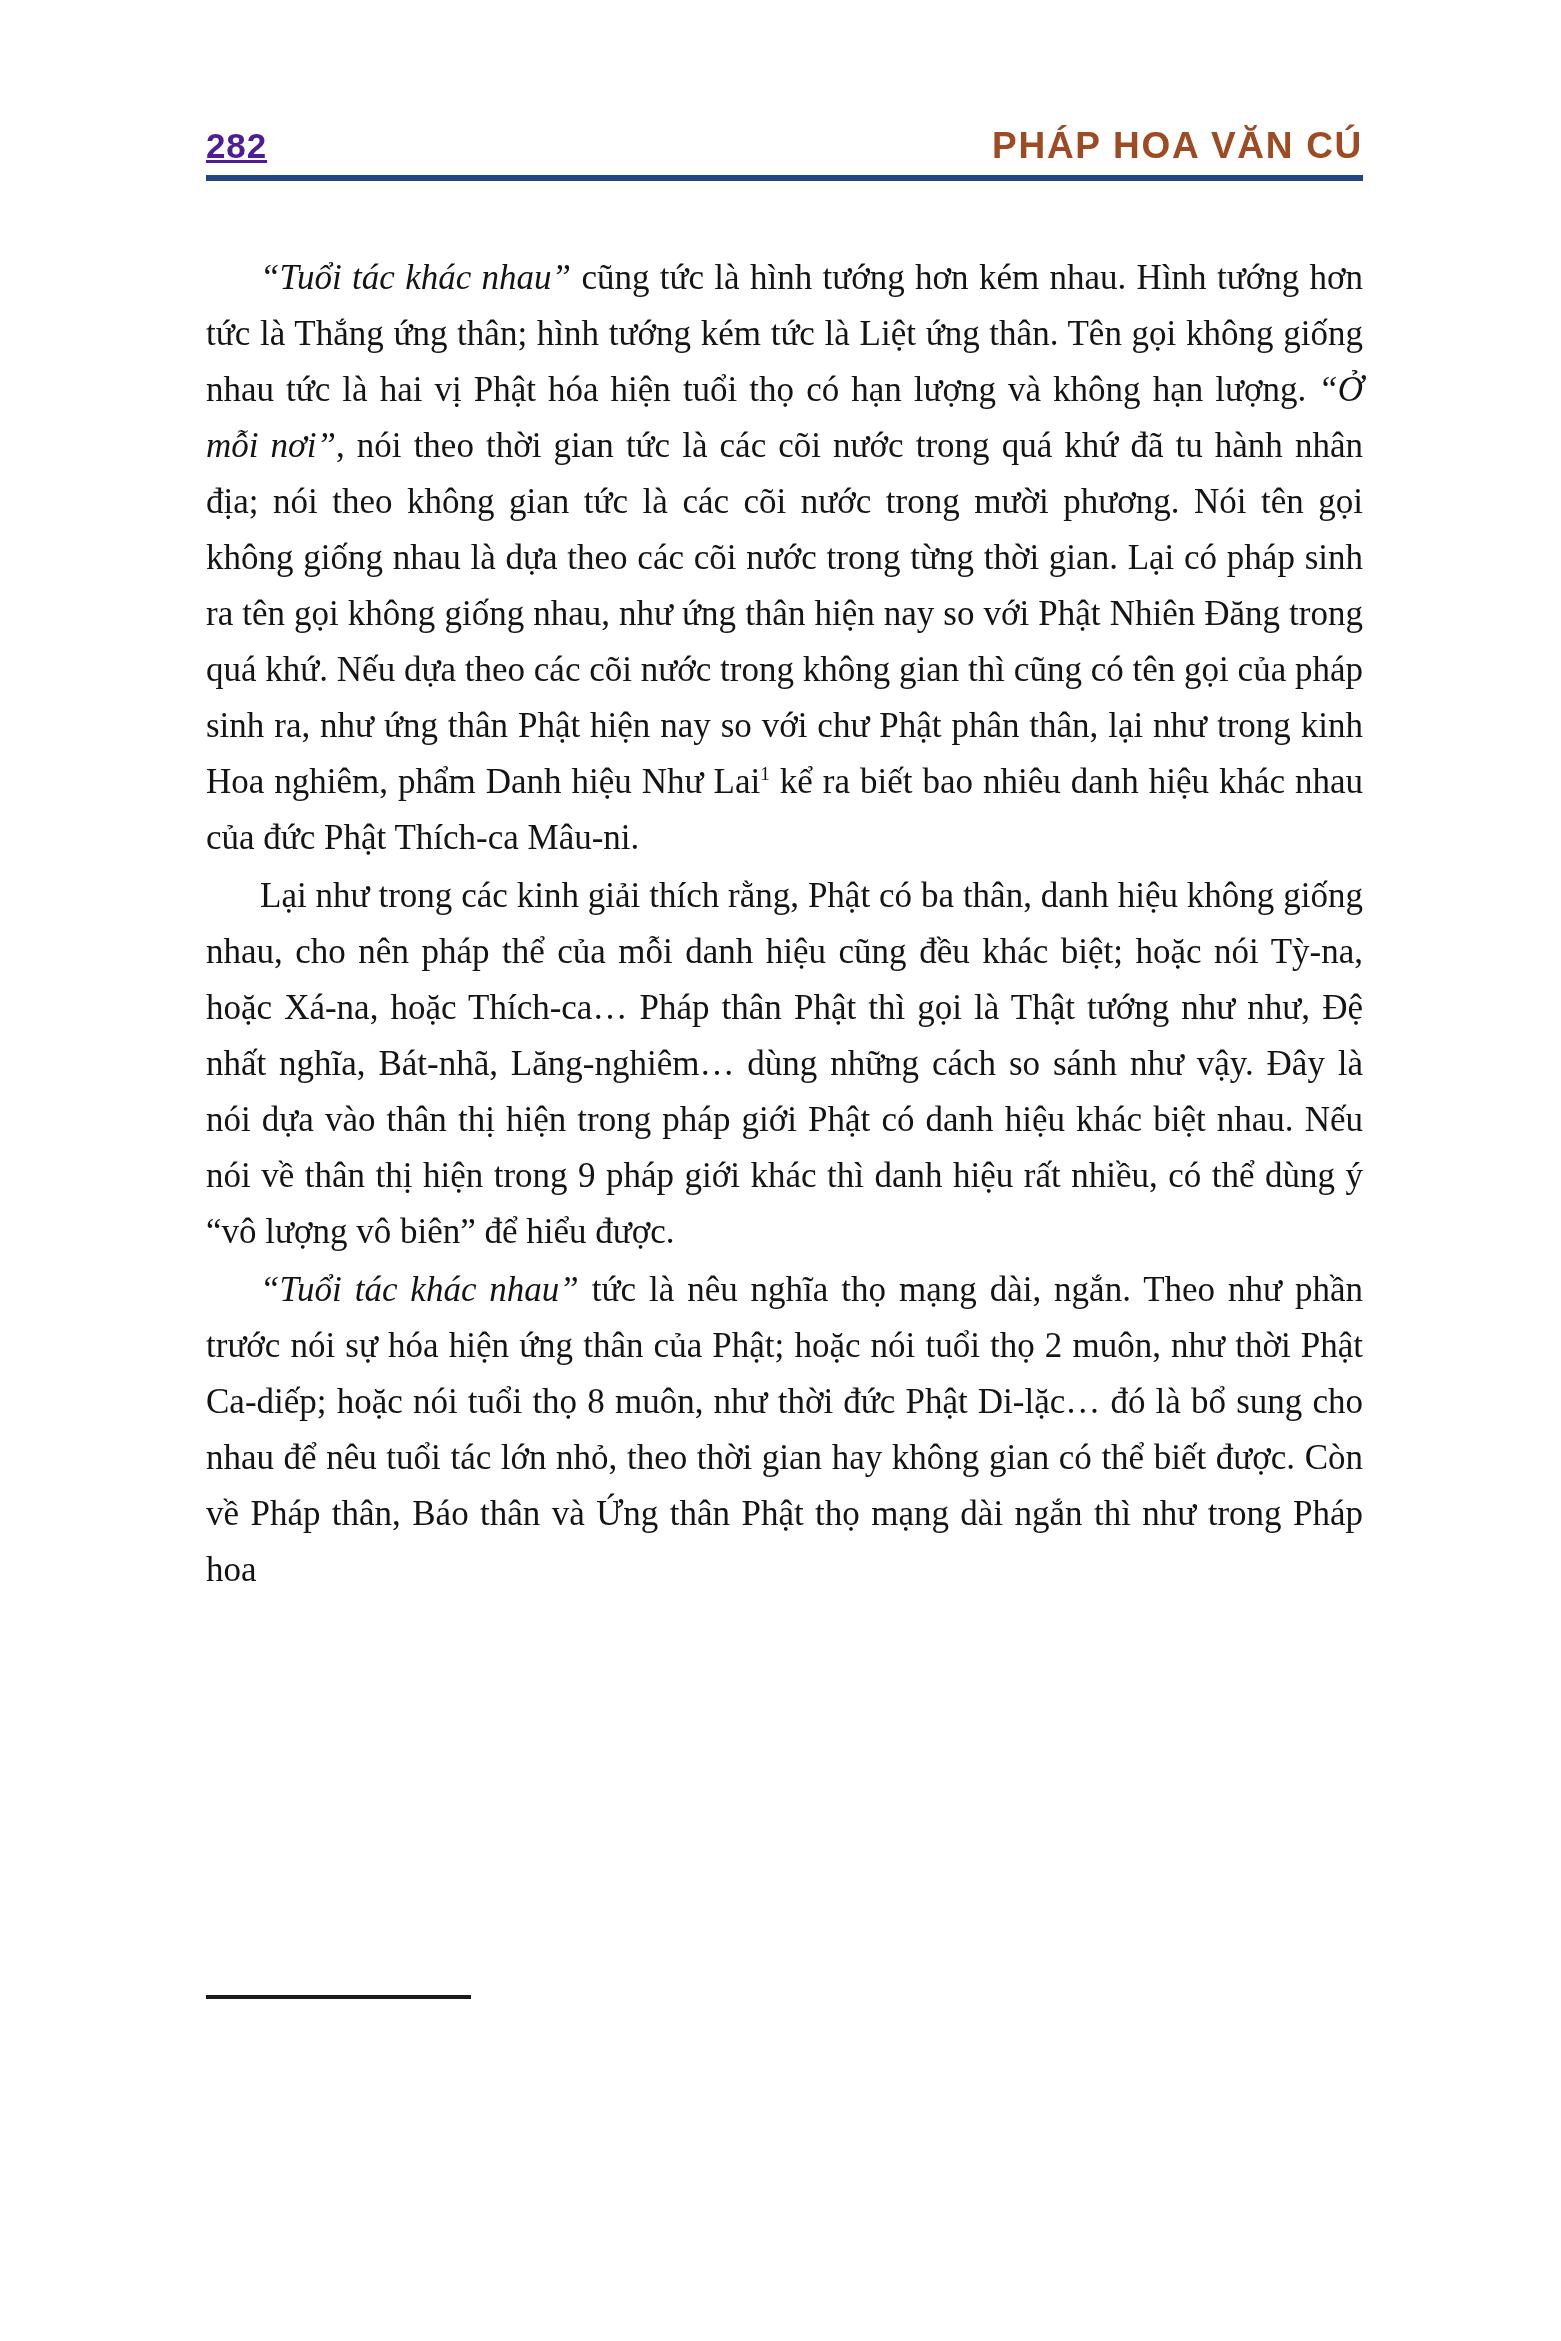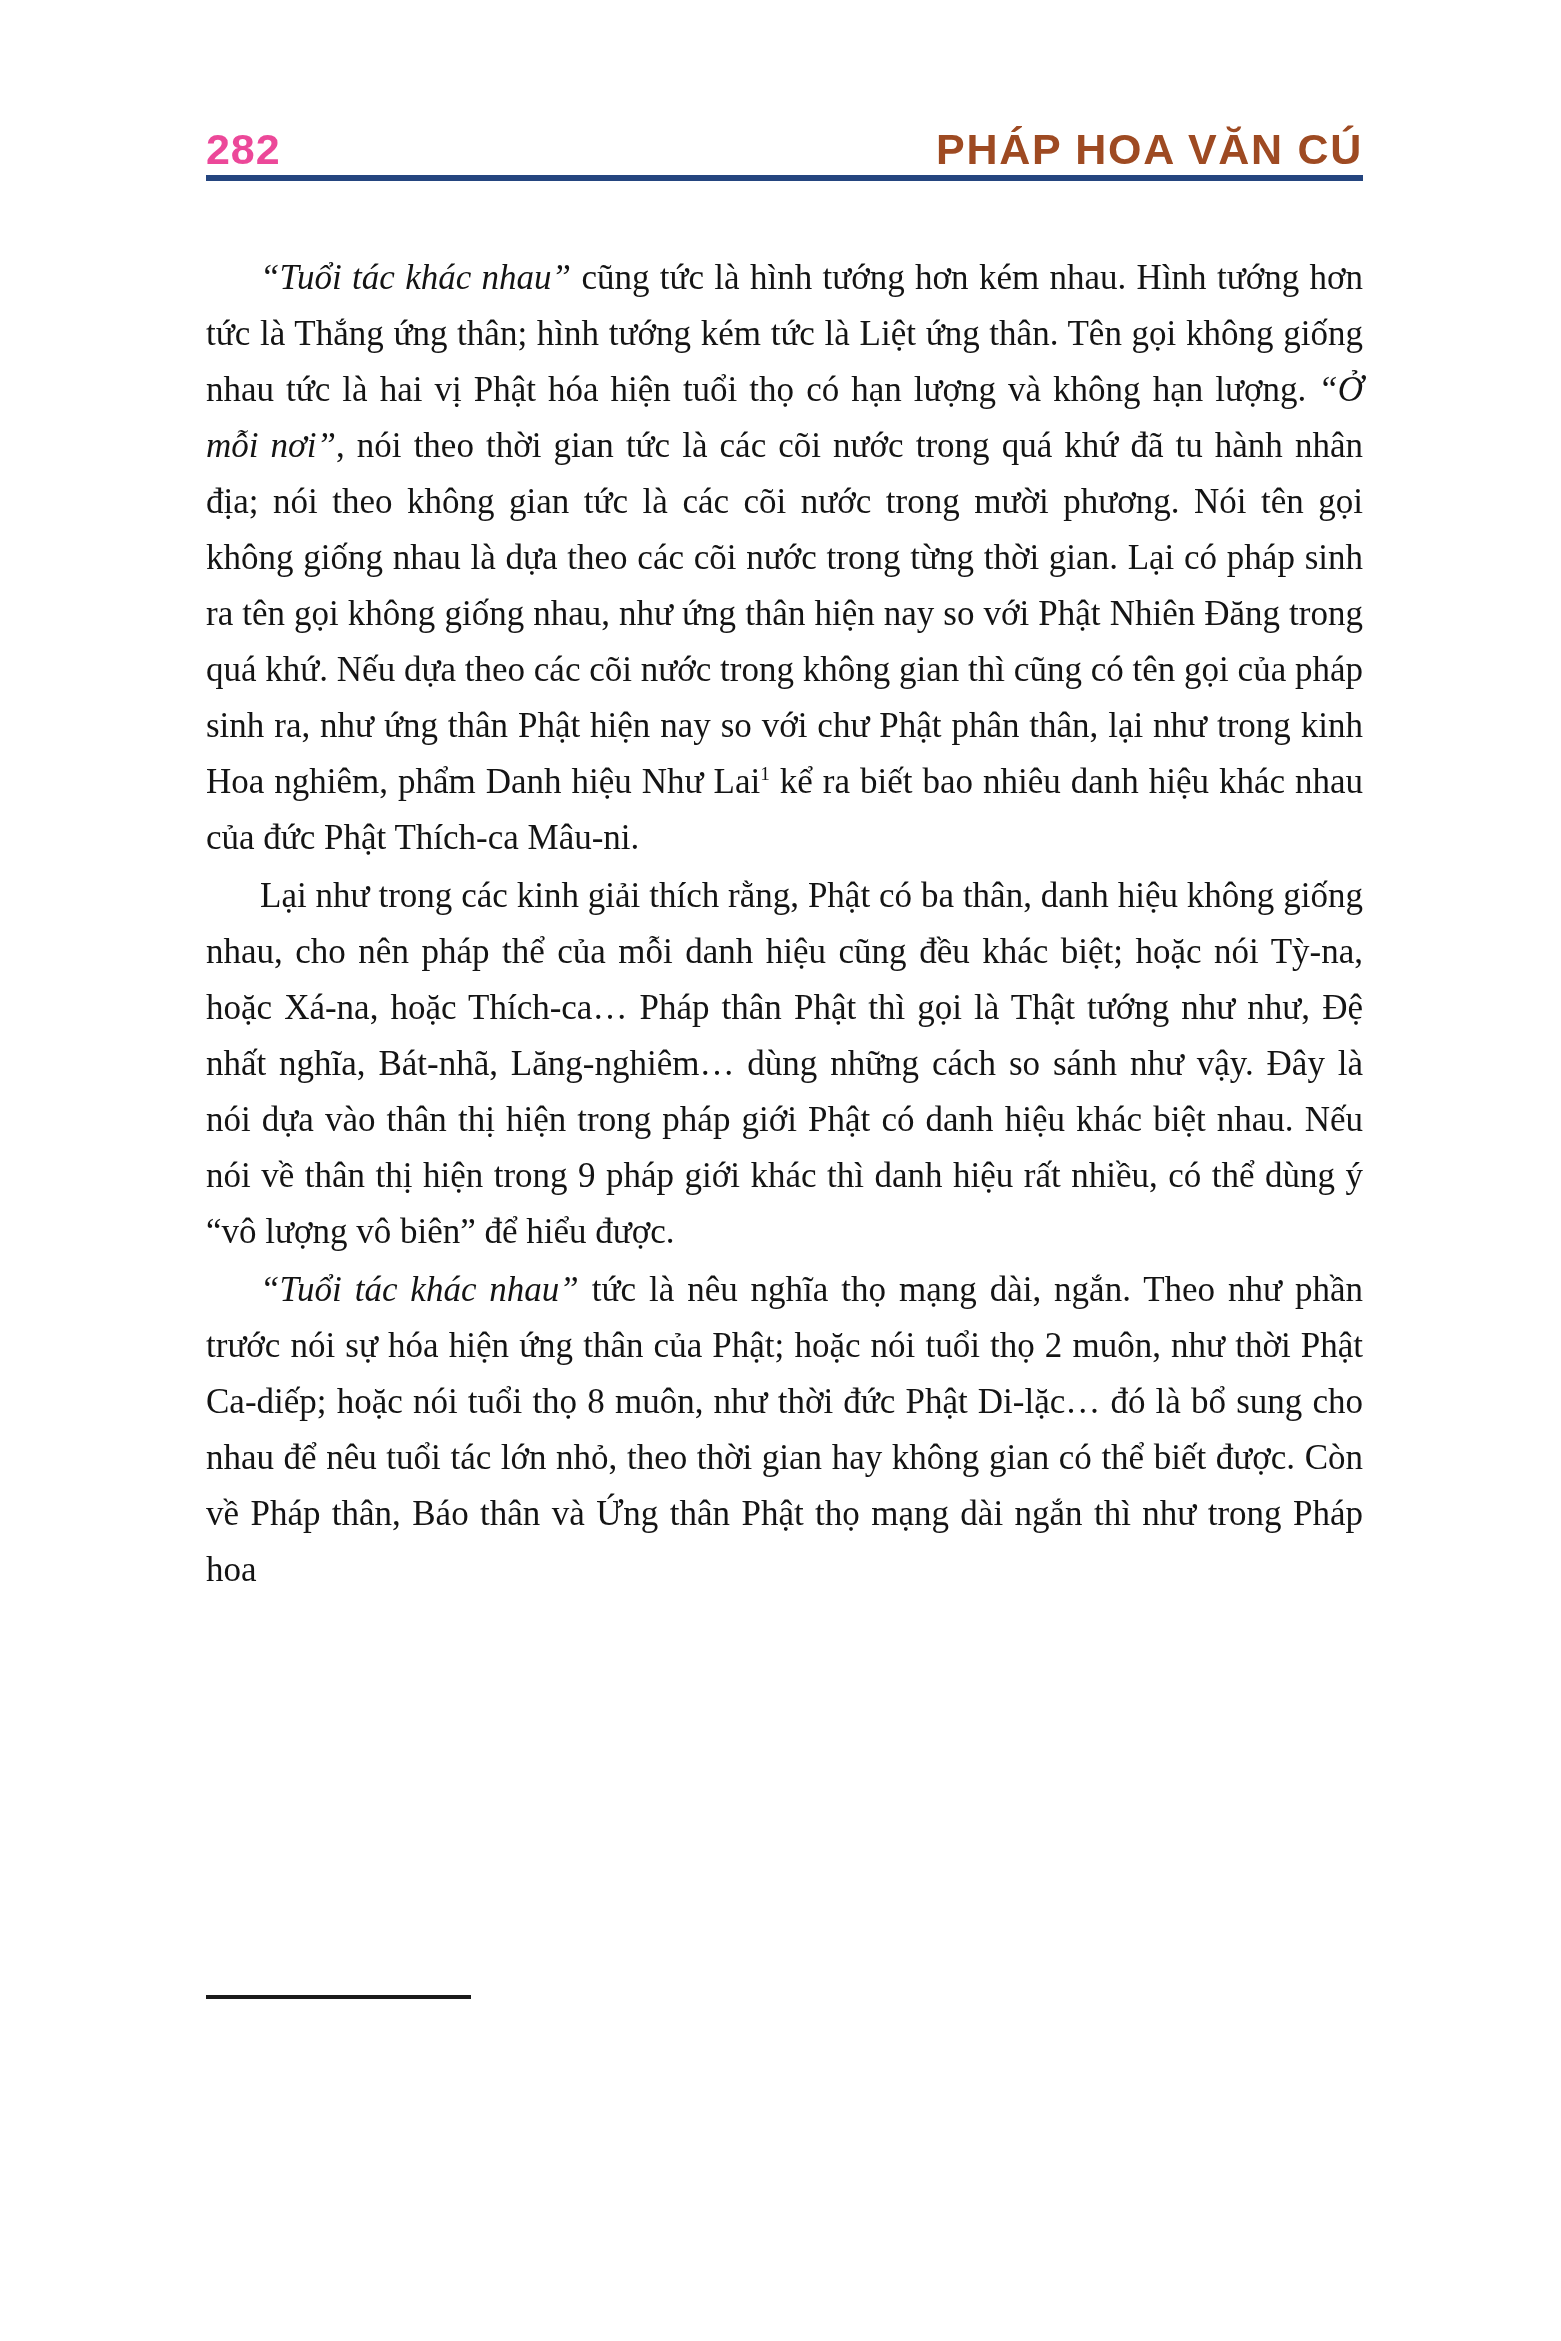--- a/index.html
+++ b/index.html
@@ -23,26 +23,27 @@
     left:206px;
     right:198px;
     top:125px;
     display:flex;
     justify-content:space-between;
     align-items:baseline;
     font-family:"Liberation Sans", sans-serif;
     font-weight:bold;
   }
   .page-num{
-    font-size:43px;
+    font-size:35px;
     letter-spacing:0.9px;
-    color:#ec4899;
+    color:#4c1d95;
+    text-decoration:underline;
   }
   .running-title{
-    font-size:43px;
+    font-size:37px;
     letter-spacing:1.7px;
     color:var(--accent);
     text-align:center;
   }
   .head-rule{
     position:absolute;
     left:206px;
     right:198px;
     top:175px;
     height:6px;

